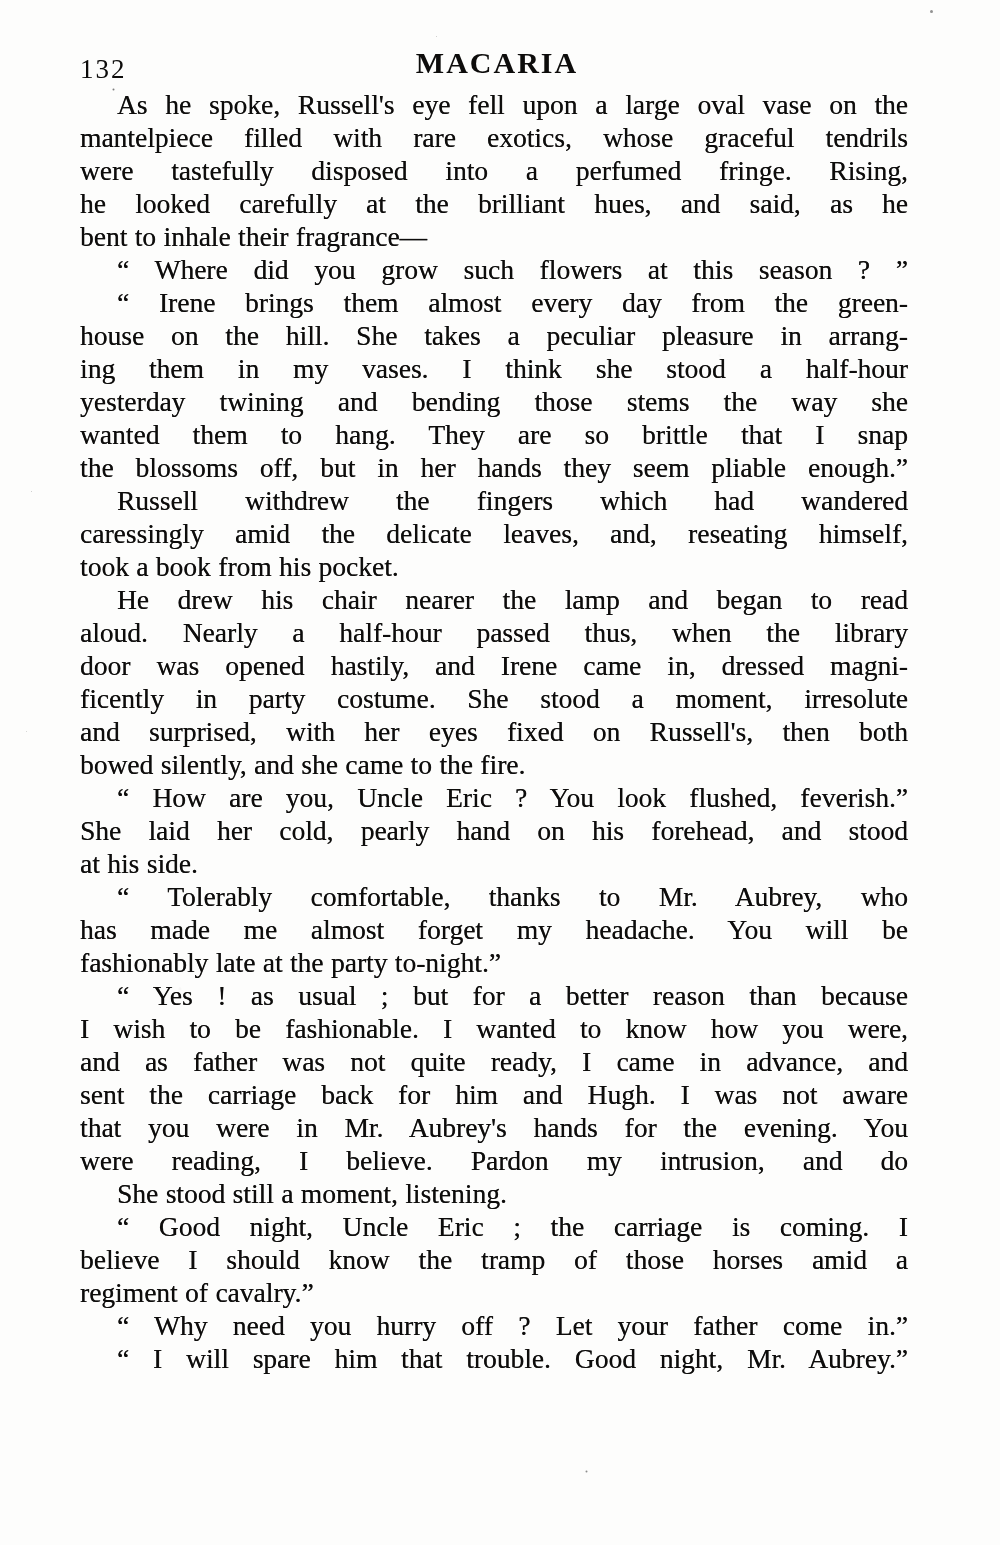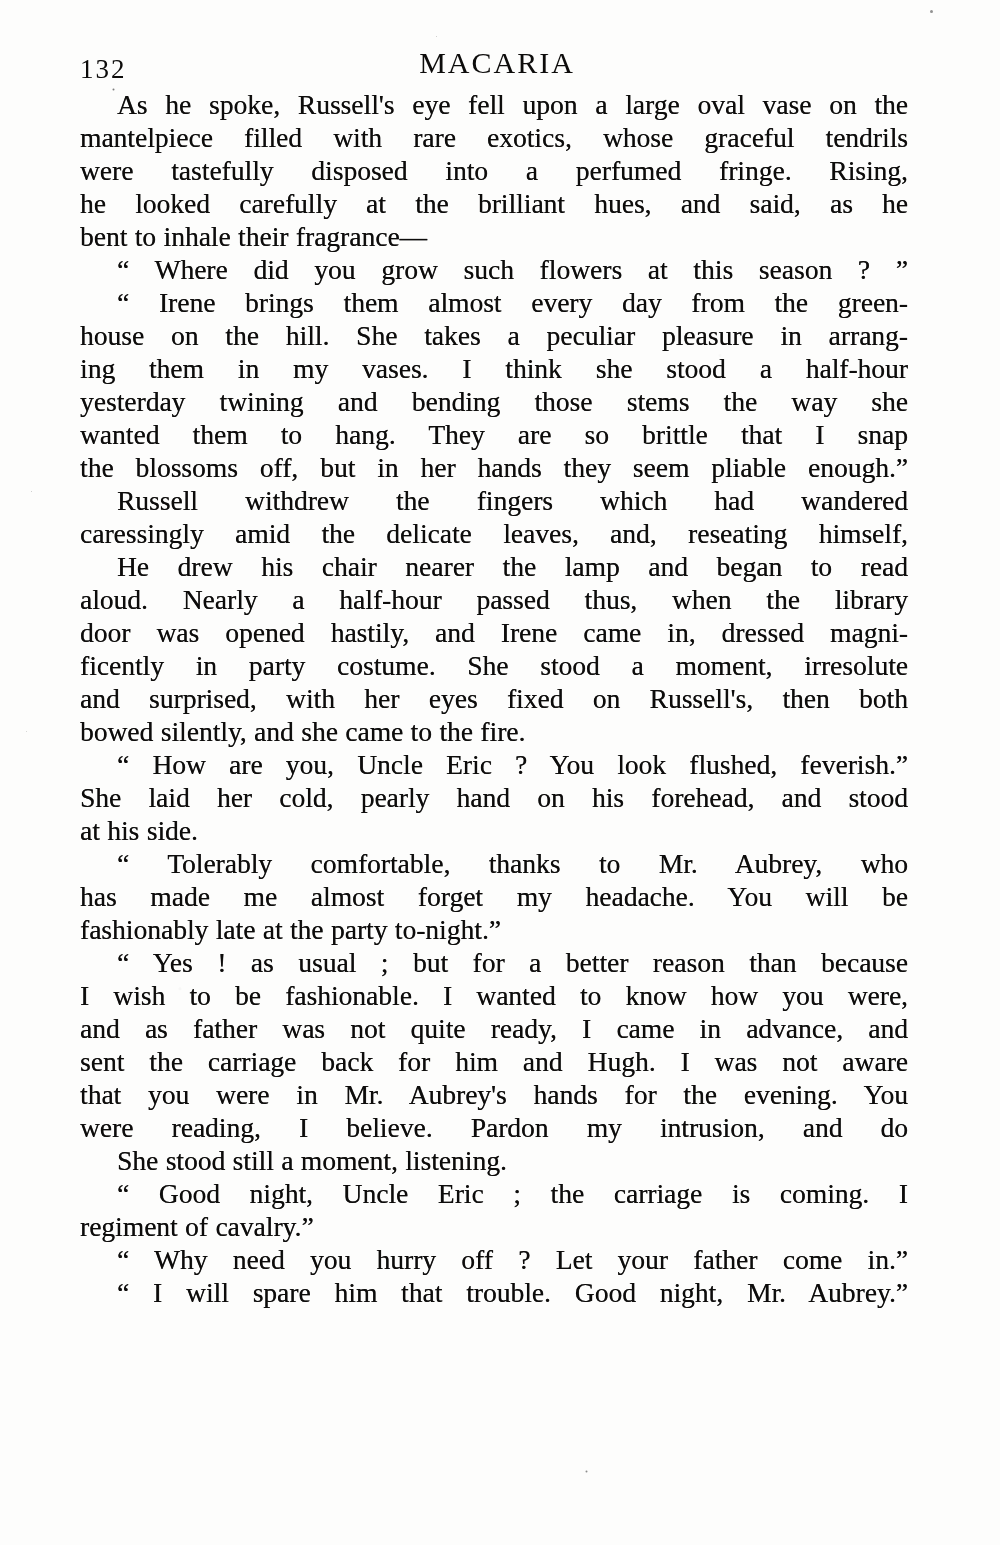--- a/index.html
+++ b/index.html
@@ -35,21 +35,21 @@
     font-size: 27px;
     letter-spacing: 2px;
   }
   .running-title {
     position: absolute;
     left: 0;
     right: 0;
     top: 0;
     text-align: center;
     font-size: 30px;
-    font-weight: 400;
+    font-weight: 700;
     letter-spacing: 2px;
   }
   .text-body {
     position: absolute;
     top: 88px;
     left: 80px;
     width: 828px;
   }
   .paragraph { margin: 0; }
   .line {
@@ -103,20 +103,21 @@
         <div class="line first">“ Irene brings them almost every day from the green-</div>
         <div class="line">house on the hill.  She takes a peculiar pleasure in arrang-</div>
         <div class="line">ing them in my vases.  I think she stood a half-hour</div>
         <div class="line">yesterday twining and bending those stems the way she</div>
         <div class="line">wanted them to hang.  They are so brittle that I snap</div>
         <div class="line">the blossoms off, but in her hands they seem pliable enough.”</div>
       </div>
       <div class="paragraph">
         <div class="line first">Russell withdrew the fingers which had wandered</div>
         <div class="line">caressingly amid the delicate leaves, and, reseating himself,</div>
+        <div class="line natural-end">took a book from his pocket.</div>
       </div>
       <div class="paragraph">
         <div class="line first">He drew his chair nearer the lamp and began to read</div>
         <div class="line">aloud.  Nearly a half-hour passed thus, when the library</div>
         <div class="line">door was opened hastily, and Irene came in, dressed magni-</div>
         <div class="line">ficently in party costume.  She stood a moment, irresolute</div>
         <div class="line">and surprised, with her eyes fixed on Russell's, then both</div>
         <div class="line natural-end">bowed silently, and she came to the fire.</div>
       </div>
       <div class="paragraph">
@@ -135,20 +136,21 @@
         <div class="line">and as father was not quite ready, I came in advance, and</div>
         <div class="line">sent the carriage back for him and Hugh.   I was not aware</div>
         <div class="line">that you were in Mr. Aubrey's hands for the evening.   You</div>
         <div class="line">were reading, I believe.  Pardon my intrusion, and do</div>
       </div>
       <div class="paragraph">
         <div class="line first natural-end">She stood still a moment, listening.</div>
       </div>
       <div class="paragraph">
         <div class="line first">“ Good night, Uncle Eric ;  the carriage is coming.  I</div>
+        <div class="line">believe I should know the tramp of those horses amid a</div>
         <div class="line natural-end">regiment of cavalry.”</div>
       </div>
       <div class="paragraph">
         <div class="line first">“ Why need you hurry off ?   Let your father come in.”</div>
       </div>
       <div class="paragraph">
         <div class="line first">“ I will spare him that trouble.   Good night, Mr. Aubrey.”</div>
       </div>
     </main>
 </div>

